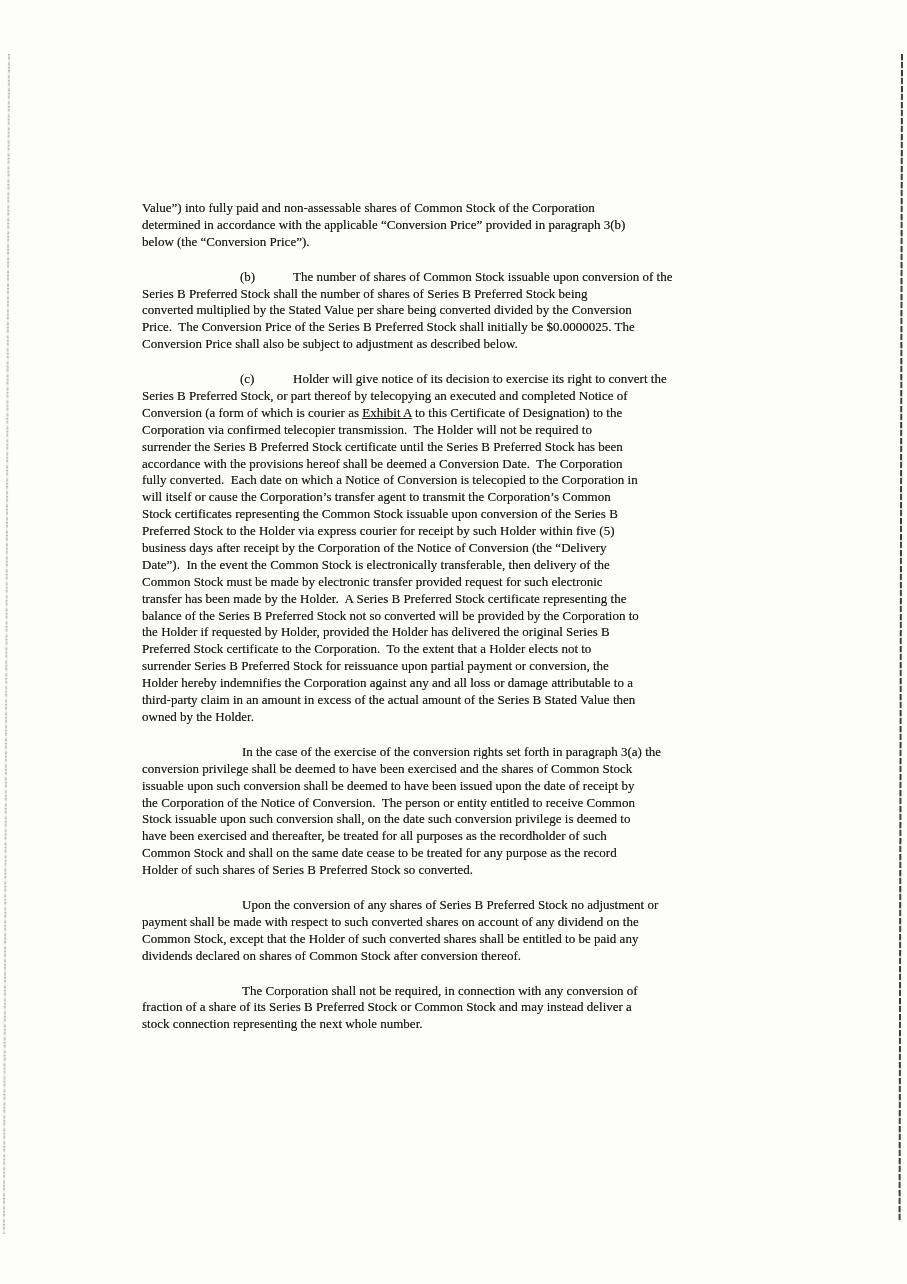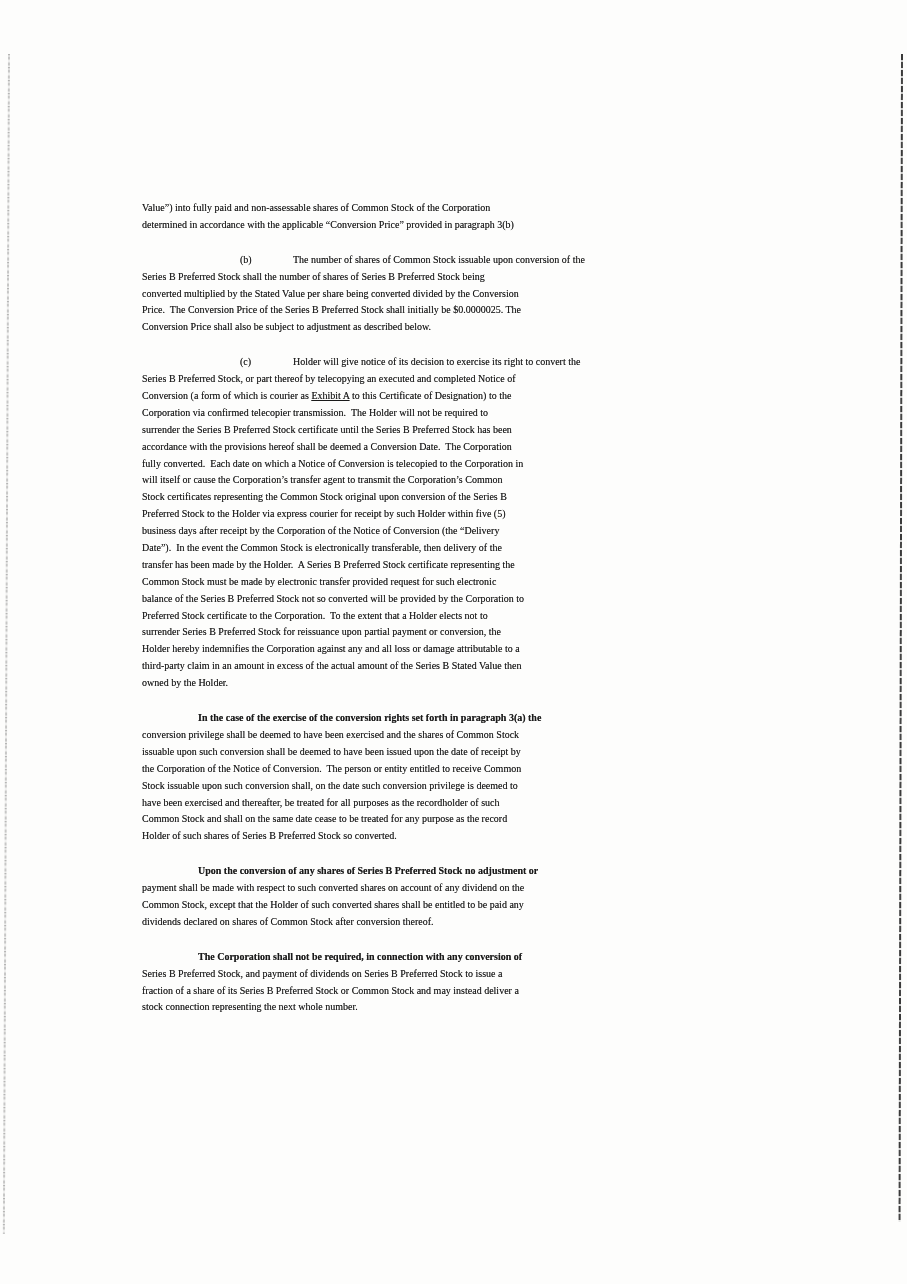--- a/index.html
+++ b/index.html
@@ -50,76 +50,78 @@
       rgba(100,100,100,0.35) 6px, rgba(100,100,100,0.35) 8px,
       #454545 8px, #454545 14px,
       rgba(130,130,130,0.18) 14px, rgba(130,130,130,0.18) 16px
     );
   }
   .text-block {
     position: absolute;
     left: 142px;
     top: 200px;
     width: 680px;
-    font-size: 10px;
+    font-size: 13px;
     text-shadow: 0 0 0.6px rgba(45,45,45,0.65);
   }
   .para { margin: 0 0 18px 0; }
   .line {
     white-space: pre;
     height: 16.9px;
     line-height: 16.9px;
   }
-  .line.indent { margin-left: 56px; font-weight: bold; }
+  .line.indent { margin-left: 100px; }
   .plabel {
     display: inline-block;
     width: 53px;
     margin-left: 98px;
   }
   .uline { text-decoration: underline; }
 </style>
 </head>
 <body>
 
 <div class="page">
 
   <div class="artifact-left"></div>
   <div class="artifact-right"></div>
 
   <div class="text-block">
 
     <div class="para">
       <div class="line">Value”) into fully paid and non-assessable shares of Common Stock of the Corporation</div>
       <div class="line">determined in accordance with the applicable “Conversion Price” provided in paragraph 3(b)</div>
+      <div class="line">below (the “Conversion Price”).</div>
     </div>
 
     <div class="para">
       <div class="line"><span class="plabel">(b)</span><span>The number of shares of Common Stock issuable upon conversion of the</span></div>
       <div class="line">Series B Preferred Stock shall the number of shares of Series B Preferred Stock being</div>
       <div class="line">converted multiplied by the Stated Value per share being converted divided by the Conversion</div>
       <div class="line">Price.  The Conversion Price of the Series B Preferred Stock shall initially be $0.0000025. The</div>
       <div class="line">Conversion Price shall also be subject to adjustment as described below.</div>
     </div>
 
     <div class="para">
       <div class="line"><span class="plabel">(c)</span><span>Holder will give notice of its decision to exercise its right to convert the</span></div>
       <div class="line">Series B Preferred Stock, or part thereof by telecopying an executed and completed Notice of</div>
       <div class="line"><span>Conversion (a form of which is courier as </span><span class="uline">Exhibit A</span><span> to this Certificate of Designation) to the</span></div>
       <div class="line">Corporation via confirmed telecopier transmission.  The Holder will not be required to</div>
       <div class="line">surrender the Series B Preferred Stock certificate until the Series B Preferred Stock has been</div>
       <div class="line">accordance with the provisions hereof shall be deemed a Conversion Date.  The Corporation</div>
       <div class="line">fully converted.  Each date on which a Notice of Conversion is telecopied to the Corporation in</div>
       <div class="line">will itself or cause the Corporation’s transfer agent to transmit the Corporation’s Common</div>
-      <div class="line">Stock certificates representing the Common Stock original upon conversion of the Series B</div>
+      <div class="line">Stock certificates representing the Common Stock issuable upon conversion of the Series B</div>
       <div class="line">Preferred Stock to the Holder via express courier for receipt by such Holder within five (5)</div>
       <div class="line">business days after receipt by the Corporation of the Notice of Conversion (the “Delivery</div>
       <div class="line">Date”).  In the event the Common Stock is electronically transferable, then delivery of the</div>
+      <div class="line">Common Stock must be made by electronic transfer provided request for such electronic</div>
       <div class="line">transfer has been made by the Holder.  A Series B Preferred Stock certificate representing the</div>
-      <div class="line">Common Stock must be made by electronic transfer provided request for such electronic</div>
       <div class="line">balance of the Series B Preferred Stock not so converted will be provided by the Corporation to</div>
+      <div class="line">the Holder if requested by Holder, provided the Holder has delivered the original Series B</div>
       <div class="line">Preferred Stock certificate to the Corporation.  To the extent that a Holder elects not to</div>
       <div class="line">surrender Series B Preferred Stock for reissuance upon partial payment or conversion, the</div>
       <div class="line">Holder hereby indemnifies the Corporation against any and all loss or damage attributable to a</div>
       <div class="line">third-party claim in an amount in excess of the actual amount of the Series B Stated Value then</div>
       <div class="line">owned by the Holder.</div>
     </div>
 
     <div class="para">
       <div class="line indent">In the case of the exercise of the conversion rights set forth in paragraph 3(a) the</div>
       <div class="line">conversion privilege shall be deemed to have been exercised and the shares of Common Stock</div>
@@ -133,19 +135,18 @@
 
     <div class="para">
       <div class="line indent">Upon the conversion of any shares of Series B Preferred Stock no adjustment or</div>
       <div class="line">payment shall be made with respect to such converted shares on account of any dividend on the</div>
       <div class="line">Common Stock, except that the Holder of such converted shares shall be entitled to be paid any</div>
       <div class="line">dividends declared on shares of Common Stock after conversion thereof.</div>
     </div>
 
     <div class="para">
       <div class="line indent">The Corporation shall not be required, in connection with any conversion of</div>
-      <div class="line">Series B Preferred Stock, and payment of dividends on Series B Preferred Stock to issue a</div>
       <div class="line">fraction of a share of its Series B Preferred Stock or Common Stock and may instead deliver a</div>
       <div class="line">stock connection representing the next whole number.</div>
     </div>
 
   </div>
 </div>
 
 </body></html>

